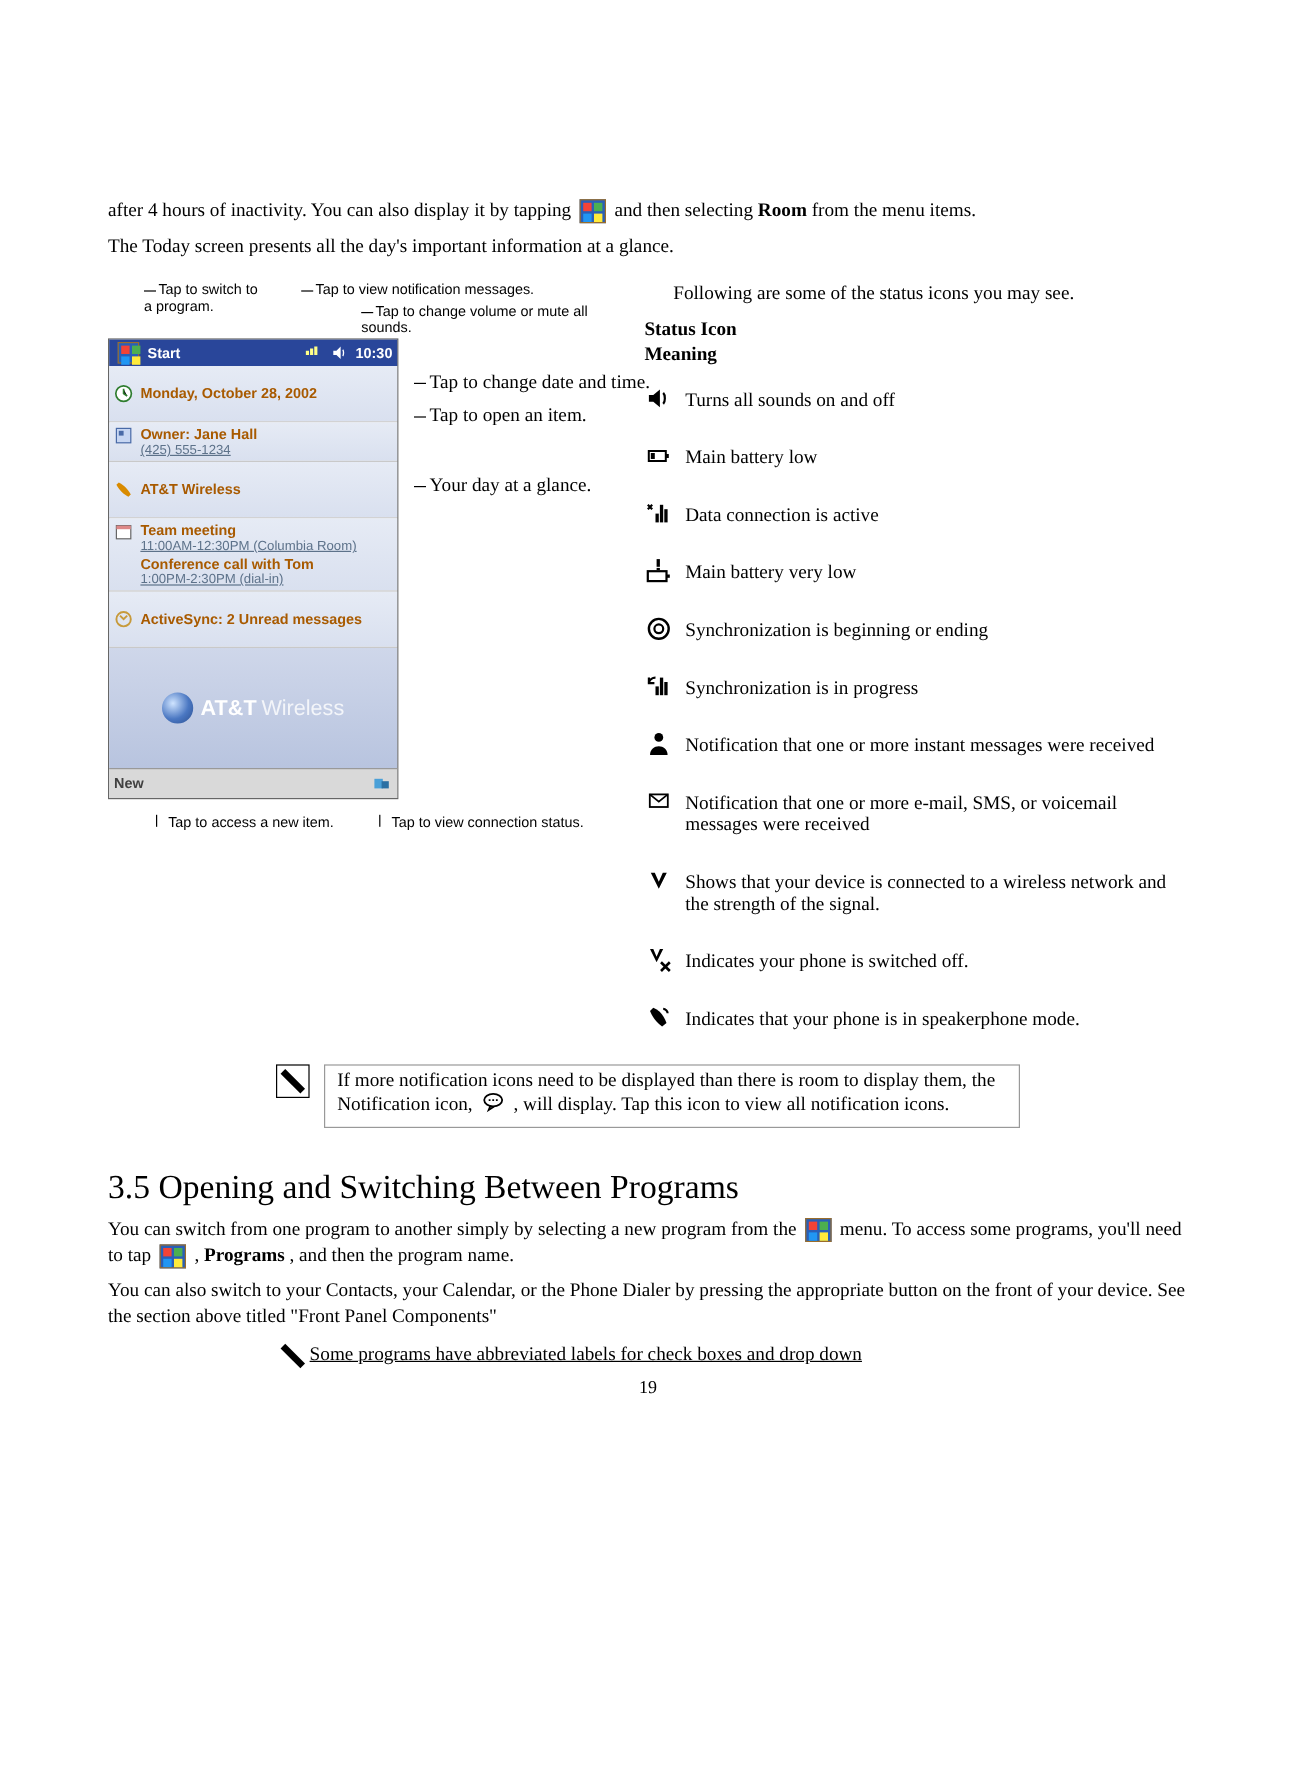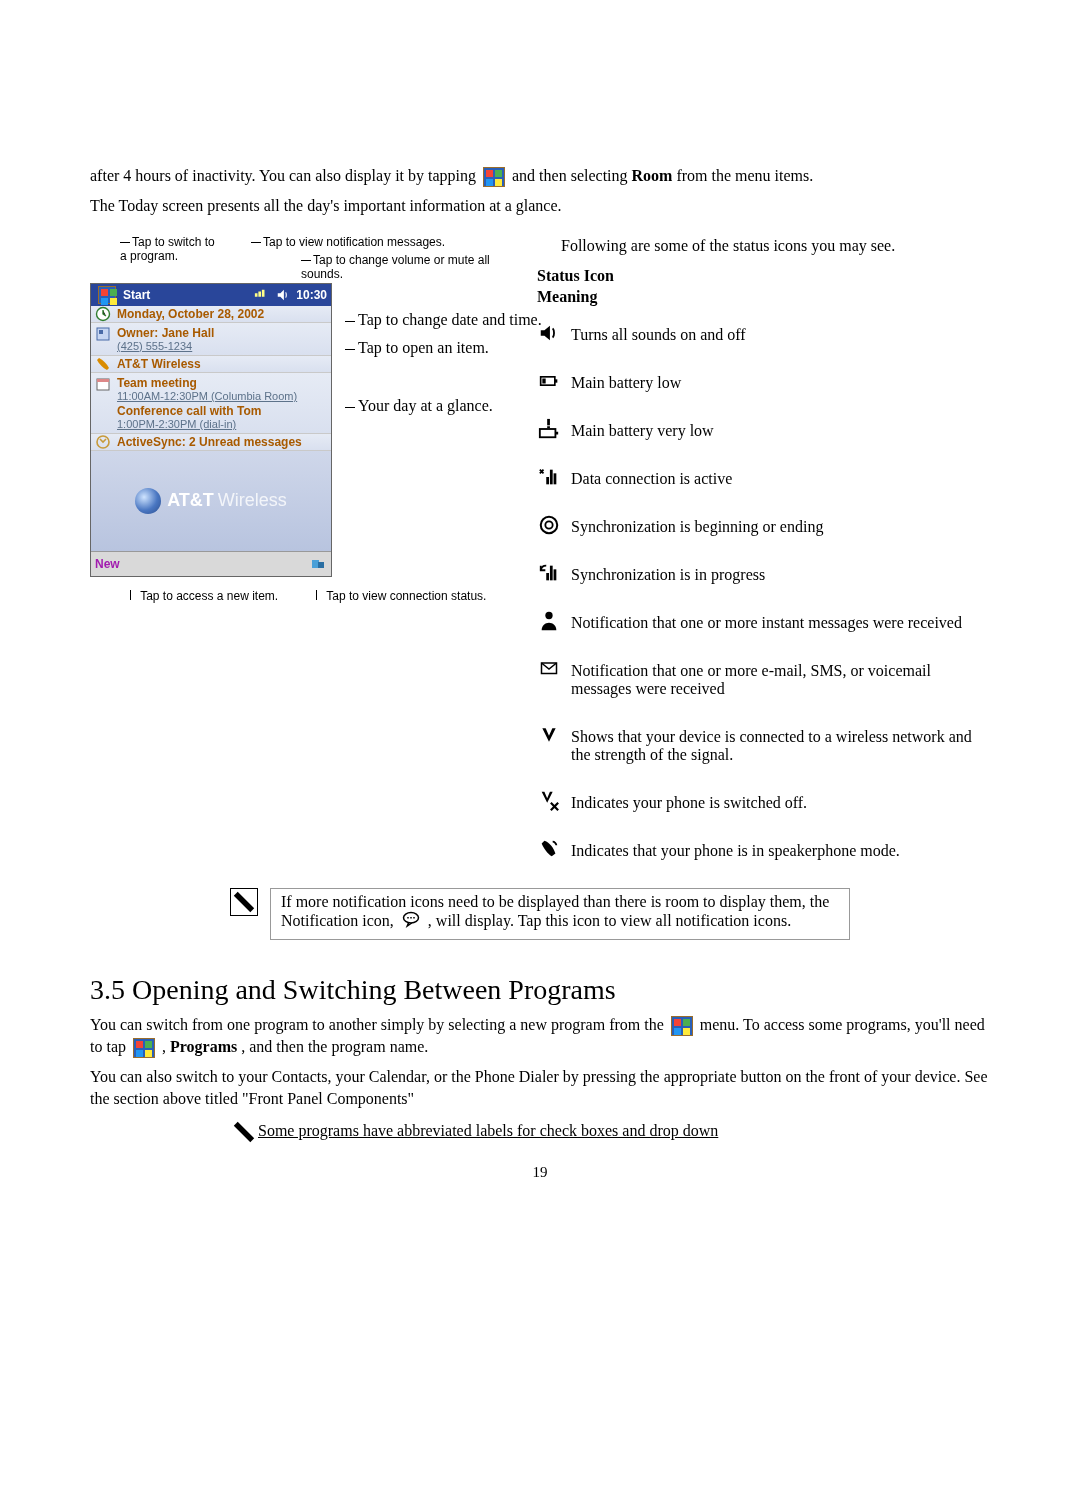--- a/index.html
+++ b/index.html
@@ -107,21 +107,21 @@
     display: flex; align-items:center; justify-content:center;
     font-size: 12px;
     color:#fff;
   }
   .title-bar .signal svg { width:14px; height:14px; }
   .row {
     display: flex;
     align-items: center;
     border-bottom: 1px solid #c9c9c9;
     background: linear-gradient(#e6ebf5, #d9e0ef);
-    padding: 0 4px;
+    padding: 15px 4px;
     gap: 6px;
   }
   .row:last-child { border-bottom: none; }
   .row .ic {
     width: 16px; height: 16px;
     flex: 0 0 16px;
     display:flex; align-items:center; justify-content:center;
   }
   .row .txt { flex: 1; }
   .row .title-line { color:#a85a00; font-weight:bold; }
@@ -142,21 +142,21 @@
   .logo-area .at { font-weight:bold; font-family: Arial, sans-serif; font-size:18px; }
   .logo-area .wl { font-family: Arial, sans-serif; font-size:18px; opacity:.8; margin-left:4px;}
   .bottom-bar {
     display:flex; align-items:center;
     background:#d9d9d9;
     border-top:1px solid #999;
     height:24px;
     padding:0 4px;
   }
   .bottom-bar .new-btn {
-    color:#a21caf; font-weight:bold;
+    color:#404040; font-weight:bold;
   }
   .bottom-bar .spacer { flex:1; }
   .bottom-bar .conn-icon {
     width:18px; height:18px;
     display:flex; align-items:center; justify-content:center;
   }
 
   .side-ann {
     position: absolute;
     left: 255px;
@@ -230,21 +230,21 @@
   .bubble-svg { display:inline-block; vertical-align:middle; margin:0 3px;}
 
   h2.section {
     font-family: "Times New Roman", serif;
     font-weight: normal;
     font-size: 28px;
     margin: 34px 0 8px 0;
   }
   .footer-pg {
     text-align:center;
-    margin-top: 18px;
+    margin-top: 5px;
     font-size: 15px;
   }
   b { font-weight:bold; }
 </style>
 </head>
 <body>
 
 <div class="page">
 
   <p class="para">
@@ -409,40 +409,40 @@
               <rect x="2" y="7" width="17" height="10" fill="none" stroke="#000" stroke-width="2"></rect>
               <rect x="19" y="10" width="3" height="4"></rect>
               <rect x="4" y="9" width="4" height="6"></rect>
             </svg>
         </span>
         <span class="si-text">Main battery low</span>
       </div>
 
       <div class="status-item">
         <span class="si-icon">
+          <svg viewBox="0 0 24 24" width="22" height="22">
+              <rect x="13" y="4" width="3" height="16"></rect>
+              <rect x="17" y="8" width="3" height="12"></rect>
+              <rect x="9" y="12" width="3" height="8"></rect>
+              <path d="M2 8l4-4M2 4l4 4" stroke="#000" stroke-width="2" fill="none"></path>
+            </svg>
+        </span>
+        <span class="si-text">Data connection is active</span>
+      </div>
+
+      <div class="status-item">
+        <span class="si-icon">
           <svg viewBox="0 0 24 24" width="24" height="22">
               <rect x="2" y="12" width="17" height="9" fill="none" stroke="#000" stroke-width="2"></rect>
               <rect x="19" y="15" width="3" height="3"></rect>
               <rect x="10" y="1" width="3" height="7"></rect>
               <rect x="10" y="9" width="3" height="2"></rect>
             </svg>
         </span>
         <span class="si-text">Main battery very low</span>
-      </div>
-
-      <div class="status-item">
-        <span class="si-icon">
-          <svg viewBox="0 0 24 24" width="22" height="22">
-              <rect x="13" y="4" width="3" height="16"></rect>
-              <rect x="17" y="8" width="3" height="12"></rect>
-              <rect x="9" y="12" width="3" height="8"></rect>
-              <path d="M2 8l4-4M2 4l4 4" stroke="#000" stroke-width="2" fill="none"></path>
-            </svg>
-        </span>
-        <span class="si-text">Data connection is active</span>
       </div>
 
       <div class="status-item">
         <span class="si-icon">
           <svg viewBox="0 0 24 24" width="22" height="22">
               <circle cx="12" cy="12" r="9" fill="none" stroke="#000" stroke-width="2.2"></circle>
               <path d="M8 12a4 4 0 0 1 8 0M16 12a4 4 0 0 1-8 0" fill="none" stroke="#000" stroke-width="2"></path>
             </svg>
         </span>
         <span class="si-text">Synchronization is beginning or ending</span>

